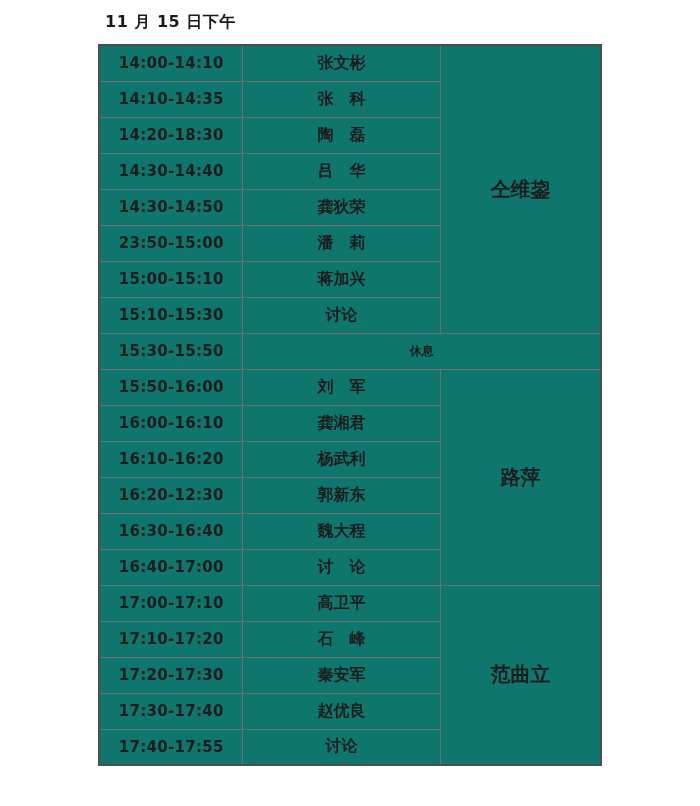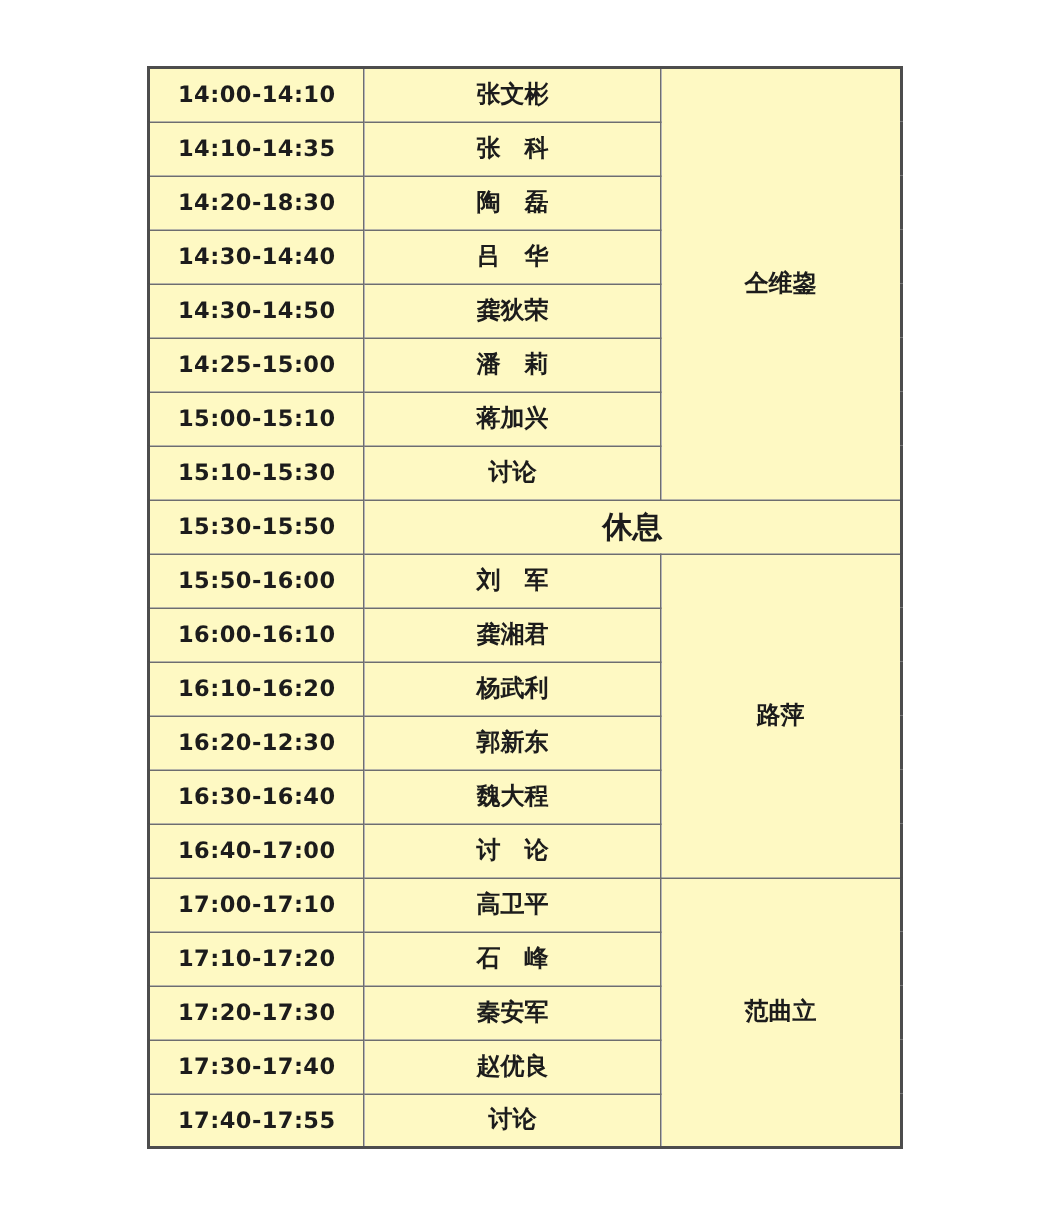--- a/index.html
+++ b/index.html
@@ -37,46 +37,47 @@
     table-layout: fixed;
     width: 504px;
     border: 2px solid #4d4d4d;
   }
   table.schedule td {
     border: 1px solid #6e6e6e;
     height: 36px;
     text-align: center;
     vertical-align: middle;
     font-weight: bold;
-    background: #fef9c3;
+    background: #0f766e;
     overflow: hidden;
   }
   td.time-cell {
     width: 137px;
     font-size: 15px;
     letter-spacing: 0.3px;
     font-family: "DejaVu Sans", "Liberation Sans", sans-serif;
   }
   td.name-cell {
     width: 188px;
     font-size: 16px;
     font-family: Liberation Serif, serif;
   }
   td.chair-cell {
     width: 153px;
-    font-size: 16px;
+    font-size: 20px;
   }
   td.break-cell {
-    font-size: 20px;
+    font-size: 12px;
   }
 </style>
 </head>
 <body>
 
 <div class="page">
+  <div class="doc-title">11 月 15 日下午</div>
 
   <table class="schedule">
     <tbody>
         <tr>
           <td class="time-cell">14:00-14:10</td>
           <td class="name-cell">张文彬</td>
           <td rowspan="8" class="chair-cell">仝维鋆</td>
         </tr>
         <tr>
           <td class="time-cell">14:10-14:35</td>
@@ -88,21 +89,21 @@
         </tr>
         <tr>
           <td class="time-cell">14:30-14:40</td>
           <td class="name-cell">吕　华</td>
         </tr>
         <tr>
           <td class="time-cell">14:30-14:50</td>
           <td class="name-cell">龚狄荣</td>
         </tr>
         <tr>
-          <td class="time-cell">14:25-15:00</td>
+          <td class="time-cell">23:50-15:00</td>
           <td class="name-cell">潘　莉</td>
         </tr>
         <tr>
           <td class="time-cell">15:00-15:10</td>
           <td class="name-cell">蒋加兴</td>
         </tr>
         <tr>
           <td class="time-cell">15:10-15:30</td>
           <td class="name-cell">讨论</td>
         </tr>

